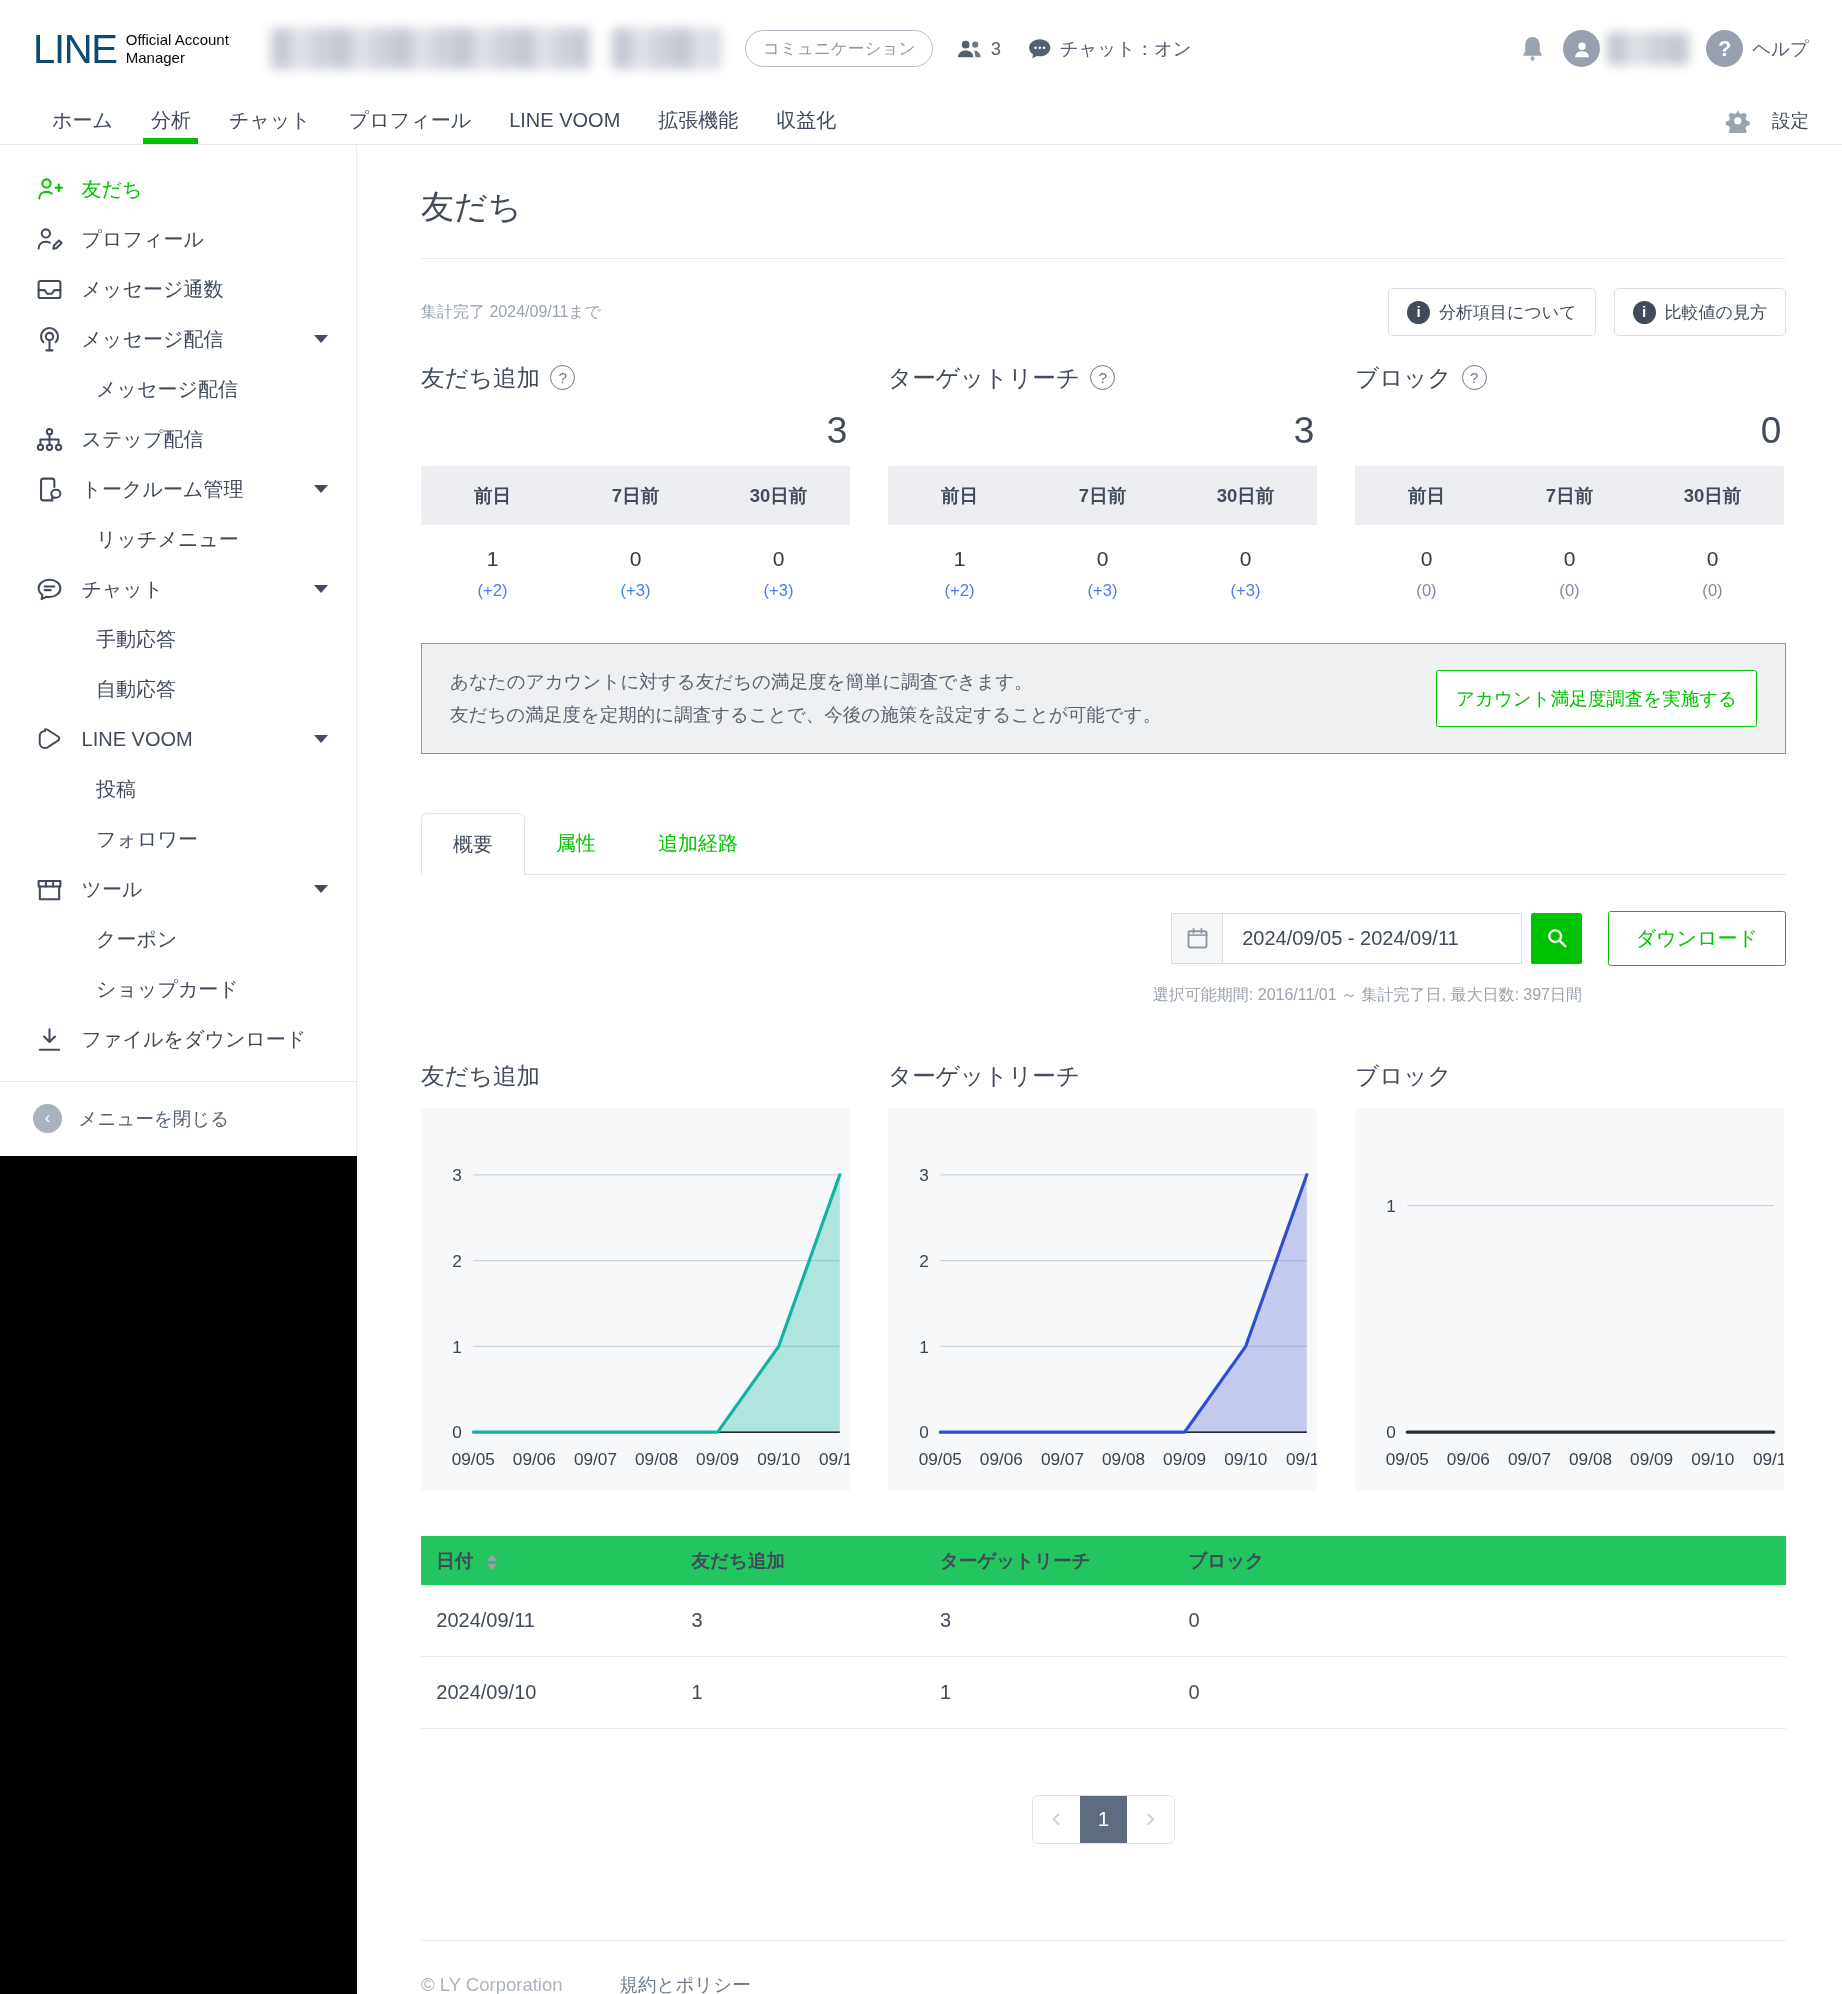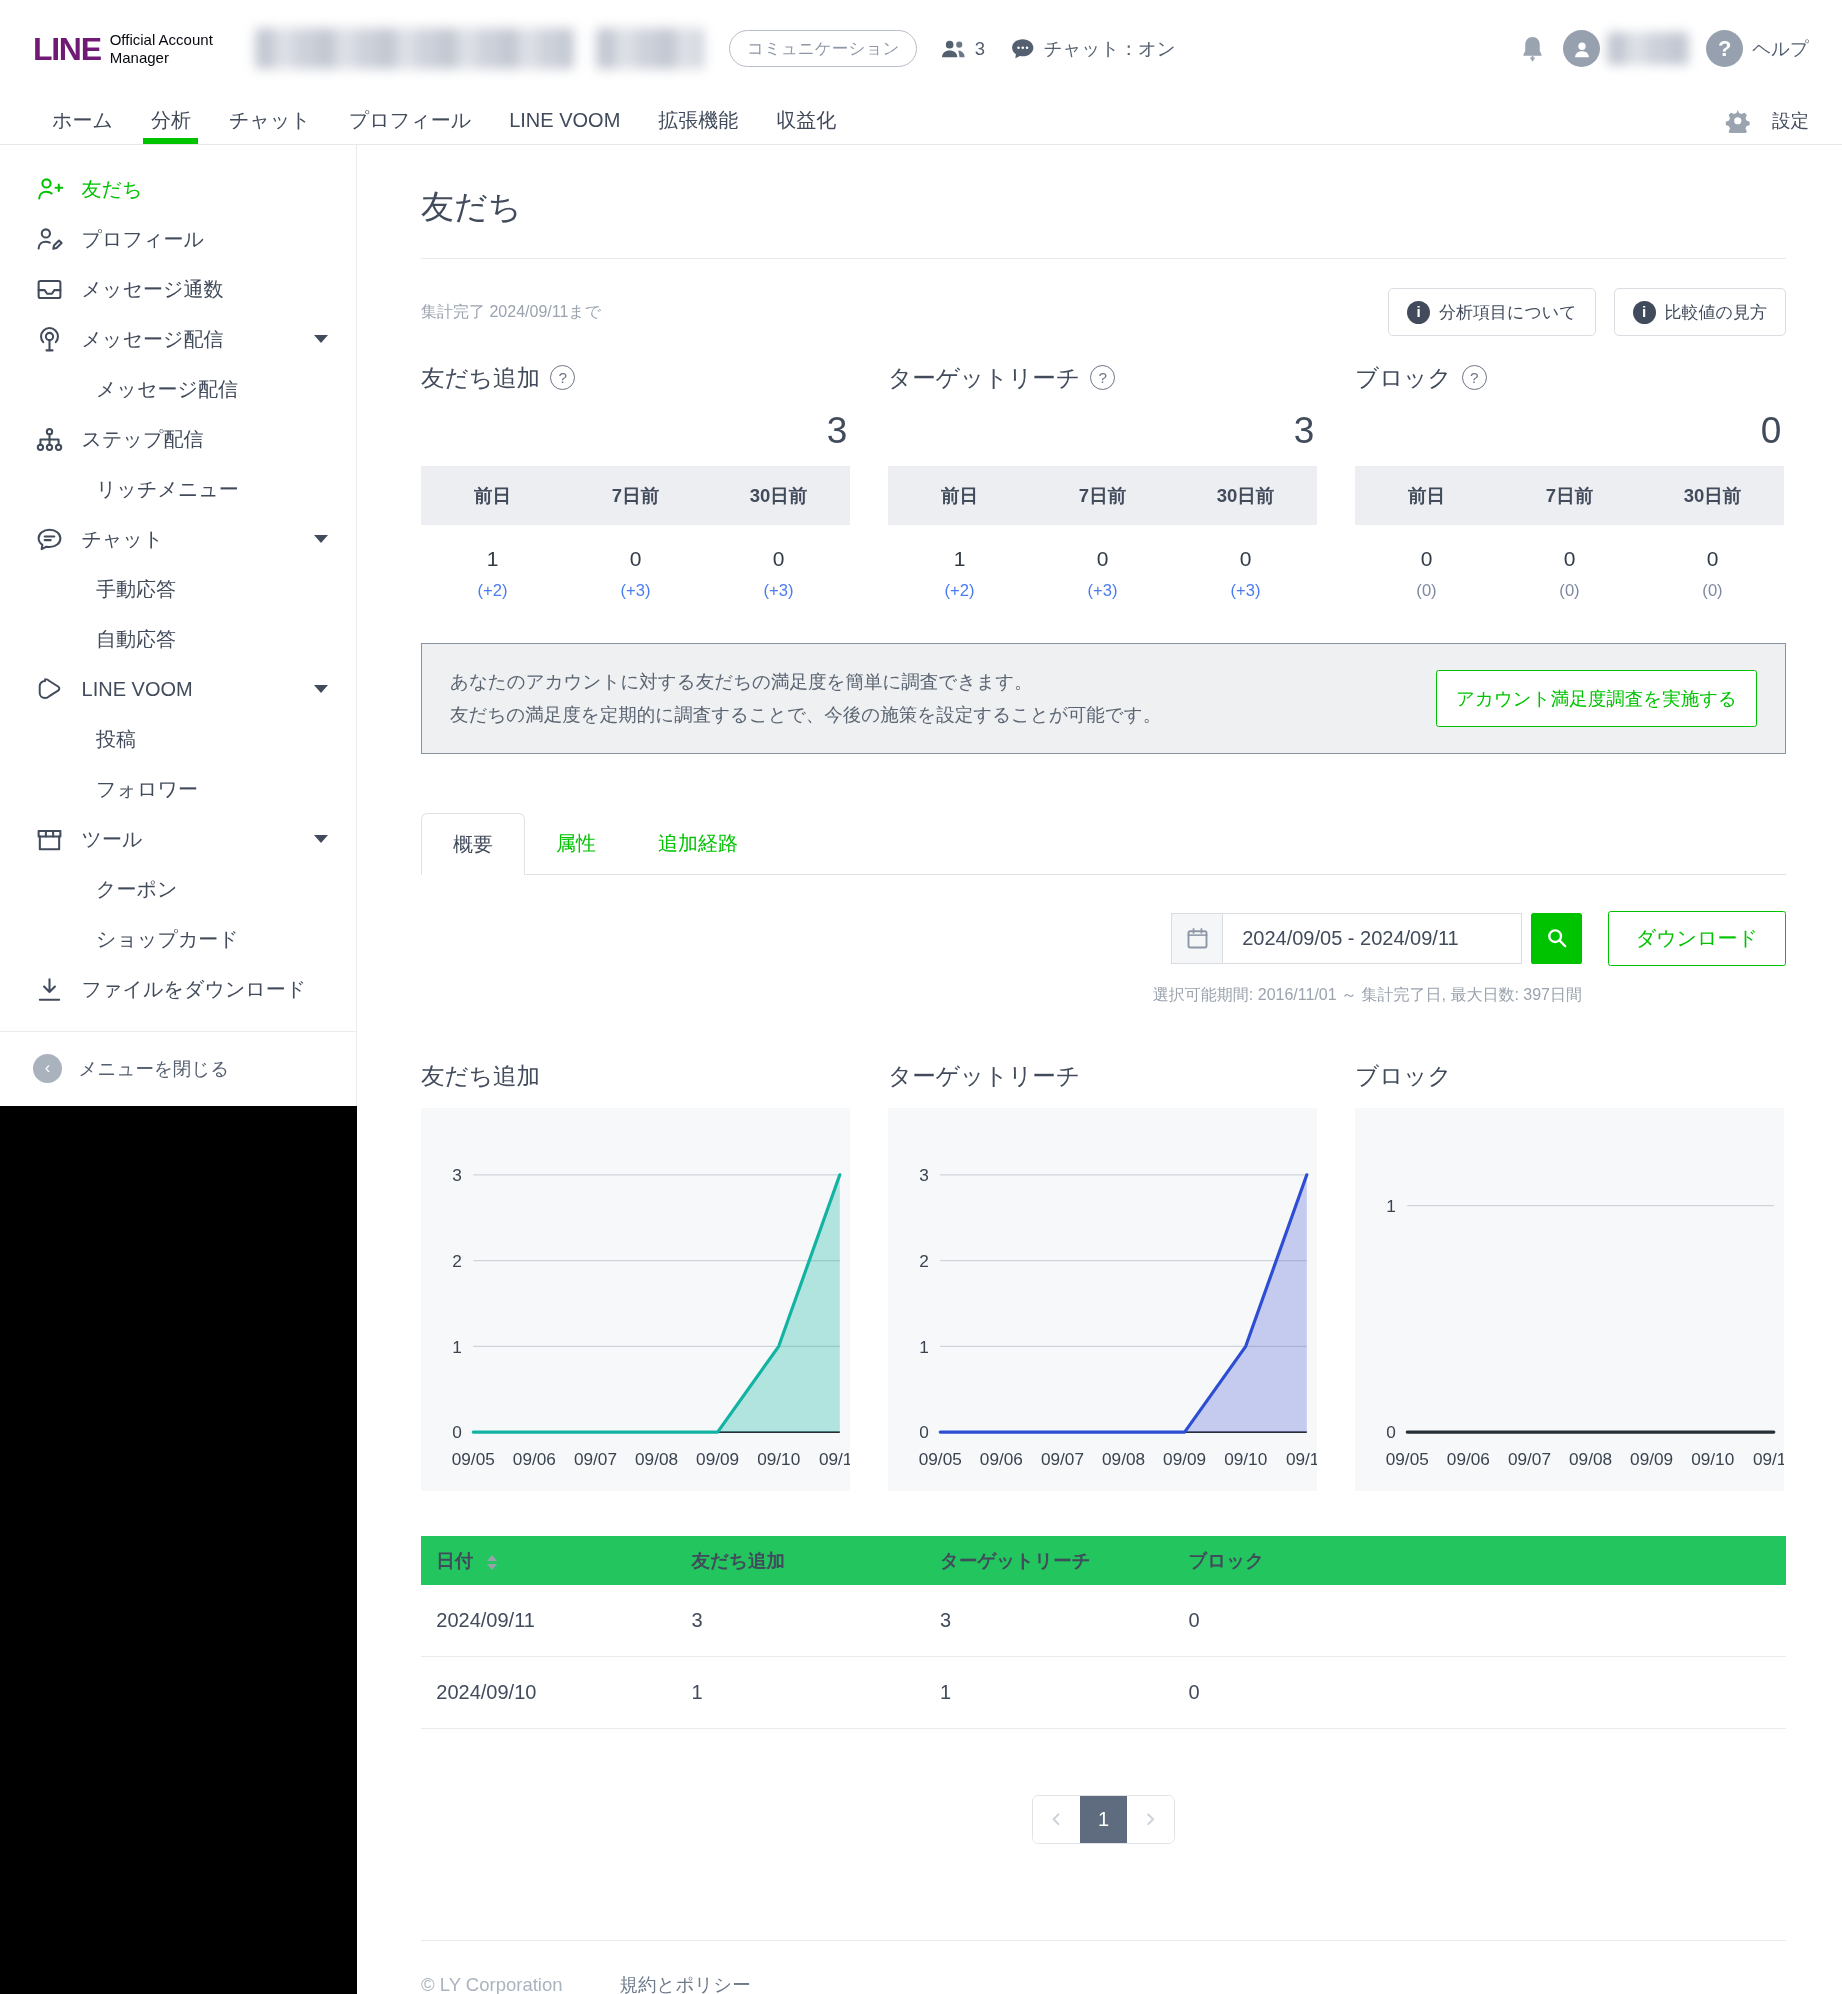--- a/index.html
+++ b/index.html
@@ -5,21 +5,21 @@
   html,body{margin:0;padding:0;}
   body{
     width:1842px;height:1995px;background:#000;
     font-family:"Liberation Sans","DejaVu Sans",sans-serif;
     color:#414b5b;-webkit-font-smoothing:antialiased;overflow:hidden;
   }
   .app{width:1842px;}
   
   .topbar{height:97px;background:#fff;display:flex;align-items:center;padding:0 33px;box-sizing:border-box;}
   .logo{display:flex;align-items:center;gap:9px;}
-  .logo-line{font-size:32px;font-weight:700;letter-spacing:-1.3px;color:#701a75;line-height:1;}
+  .logo-line{font-size:40px;font-weight:400;letter-spacing:-1.3px;color:#0c4a6e;line-height:1;}
   .logo-sub{font-size:15px;font-weight:400;color:#06090f;line-height:1.15;}
   .blur-block{height:41px;border-radius:3.8px;filter:blur(5.7px);
     background:repeating-linear-gradient(90deg,#c3c8d2 0 19px,#dcdfe5 19px 40px,#cdd1da 40px 61px);}
   .blur1{width:319px;margin-left:42px;}
   .blur2{width:108px;margin-left:22px;}
   .pill{margin-left:25.5px;border:1.9px solid #b6bdc8;border-radius:25.5px;color:#8e97a6;
     font-size:16.6px;padding:6.4px 16.6px;white-space:nowrap;}
   .hdr-item{display:flex;align-items:center;gap:7.7px;font-size:18.5px;color:#545f70;}
   .ppl{margin-left:23px;}
   .chat-status{margin-left:25.5px;}
@@ -247,20 +247,30 @@
             <circle cx="12" cy="5.5" r="2.2"></circle>
               <circle cx="4.5" cy="18.5" r="2.2"></circle>
               <circle cx="12" cy="18.5" r="2.2"></circle>
               <circle cx="19.5" cy="18.5" r="2.2"></circle>
             <path d="M12 7.7v4.3M12 12H4.5v4.3M12 12v4.3M12 12h7.5v4.3"></path>
           </svg>
         </span>
         <span>ステップ配信</span>
       </div>
 
+      <div class="side-item">
+        <span class="s-icon">
+          <svg width="29" height="29" viewBox="0 0 24 24" fill="none" stroke="currentColor" stroke-width="1.7" stroke-linecap="round" stroke-linejoin="round">
+            <path d="M14.5 21H7a2 2 0 0 1-2-2V5a2 2 0 0 1 2-2h7a2 2 0 0 1 2 2v5"></path>
+            <path d="M13.5 15.5c0-1.9 1.7-3.3 3.8-3.3s3.7 1.4 3.7 3.3-1.6 3.3-3.7 3.3c-.4 0-.9-.1-1.3-.2l-1.9 1 .4-1.8c-.6-.6-1-1.4-1-2.3z"></path>
+          </svg>
+        </span>
+        <span>トークルーム管理</span>
+        <span class="chev"></span>
+      </div>
       <div class="side-item side-sub">
         <span>リッチメニュー</span>
       </div>
 
       <div class="side-item">
         <span class="s-icon">
           <svg width="29" height="29" viewBox="0 0 24 24" fill="none" stroke="currentColor" stroke-width="1.7" stroke-linecap="round" stroke-linejoin="round">
             <path d="M12 4C6.9 4 3 7.1 3 11c0 2.2 1.2 4.1 3.1 5.4L5.5 20l4-2.1c.8.2 1.6.3 2.5.3 5.1 0 9-3.1 9-7.1S17.1 4 12 4z"></path>
             <path d="M8 9.5h8M8 12.5h5"></path>
           </svg>

